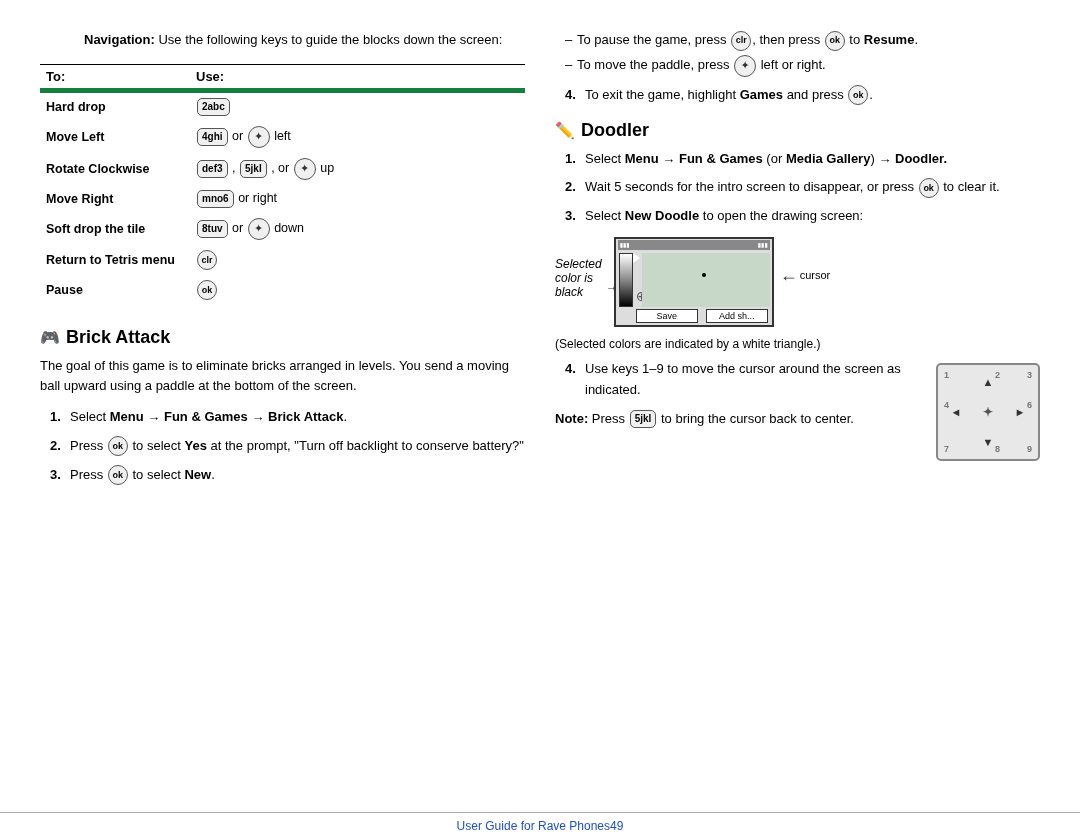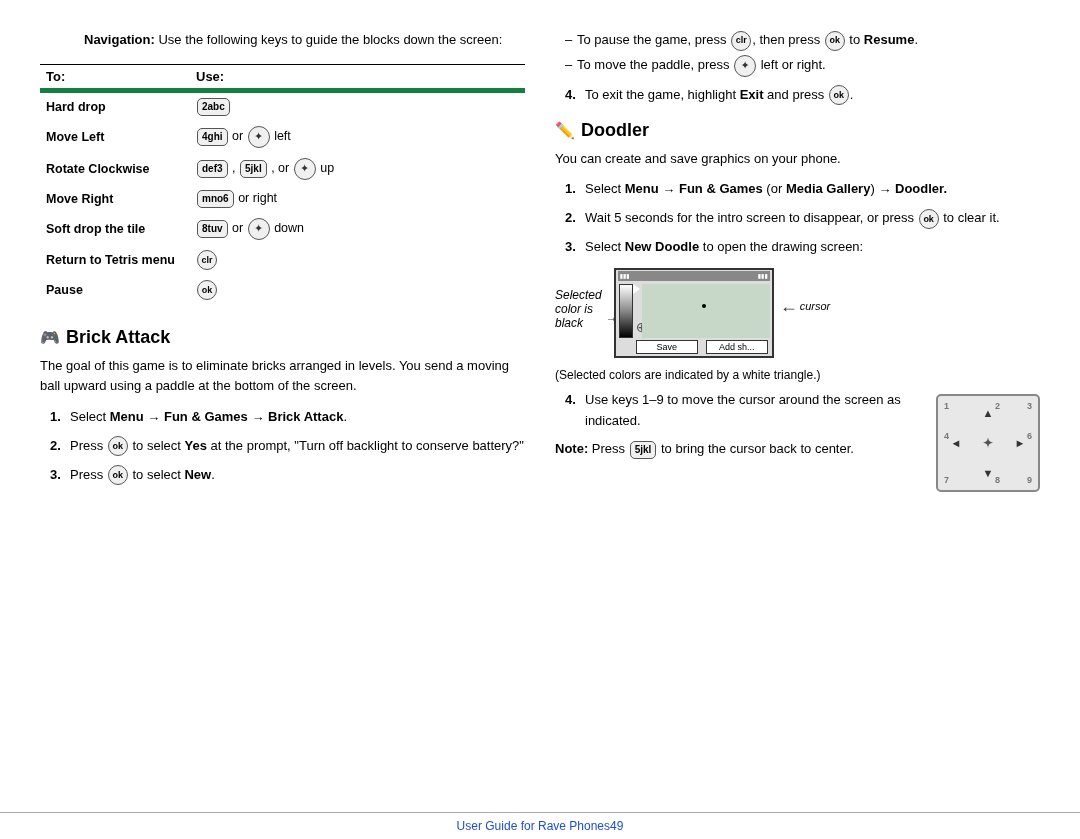--- a/index.html
+++ b/index.html
@@ -364,32 +364,31 @@
         To move the paddle, press
         <span class="nav-icon"></span>
         left or right.
       </li>
     </ul>
 
     <ol class="numbered-list" style="list-style:none; margin-bottom: 14px;">
       <li>
         <span class="num">4.</span>
         <span class="list-content">
-          To exit the game, highlight <b>Exit</b> and press
+          To exit the game, highlight <b>Games</b> and press
           <span class="key-btn-round" style="font-size:9px;">ok</span>.
         </span>
       </li>
     </ol>
 
     <div>
       <div class="section-heading">
         <span class="section-icon">✏️</span>
         <span>Doodler</span>
       </div>
-      <p class="body-text">You can create and save graphics on your phone.</p>
 
       <ol class="numbered-list" style="list-style:none;">
         <li>
           <span class="num">1.</span>
           <span class="list-content">
             Select <b>Menu</b> <span class="arrow">→</span> <b>Fun &amp; Games</b> (or <b>Media Gallery</b>) <span class="arrow">→</span> <b>Doodler.</b>
           </span>
         </li>
         <li>
           <span class="num">2.</span>
@@ -437,21 +436,21 @@
             <div class="doodler-buttons">
               <div class="doodler-btn">Save</div>
               <div class="doodler-btn">Add sh...</div>
             </div>
           </div>
         </div>
 
         <div style="display:flex; flex-direction:column; align-items:flex-start; padding-top:28px; margin-left:6px;">
           <div style="display:flex; align-items:center; gap:2px;">
             <span style="font-size:18px; color:#333;">←</span>
-            <span style="font-size:11px; font-style:italic;">cursor</span>
+            <span style="font-size:11px; ">cursor</span>
           </div>
         </div>
       </div>
 
       <p style="font-size:12px; margin-bottom:8px;">(Selected colors are indicated by a white triangle.)</p>
 
       <div style="display:flex; align-items:flex-start; gap:10px;">
         <div style="flex:1;">
           <ol class="numbered-list" style="list-style:none; margin-bottom:6px;">
             <li>

